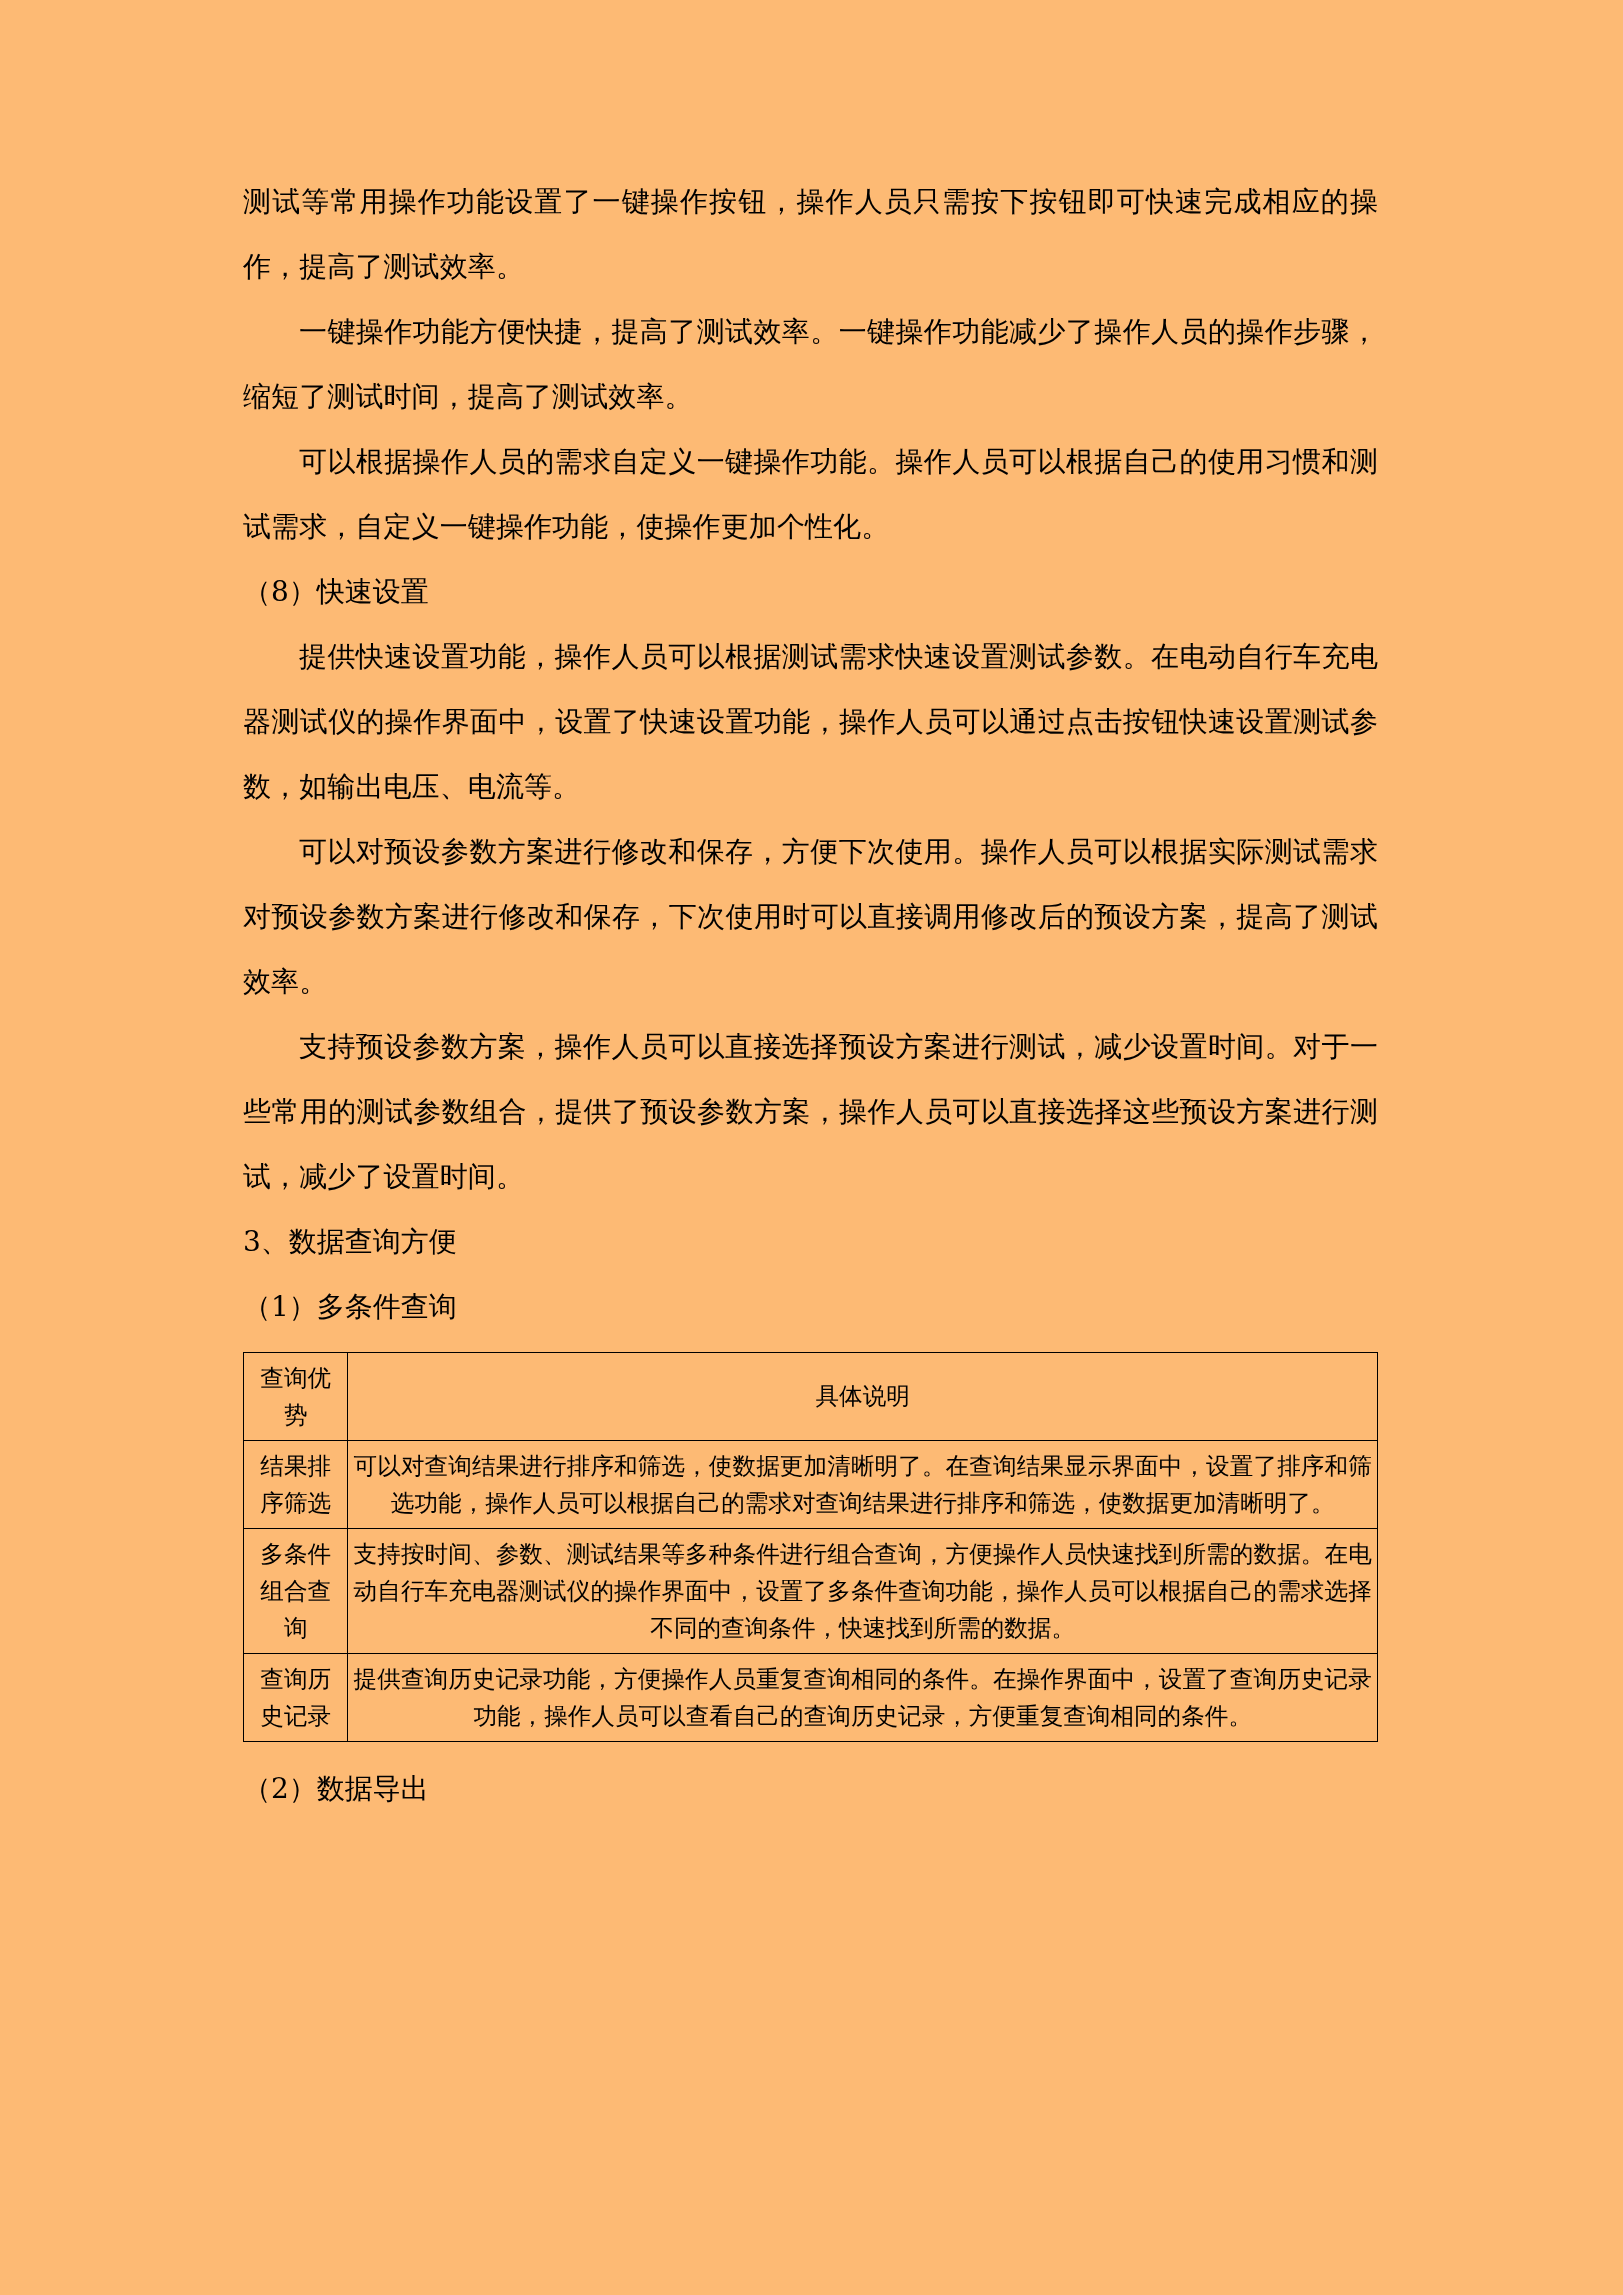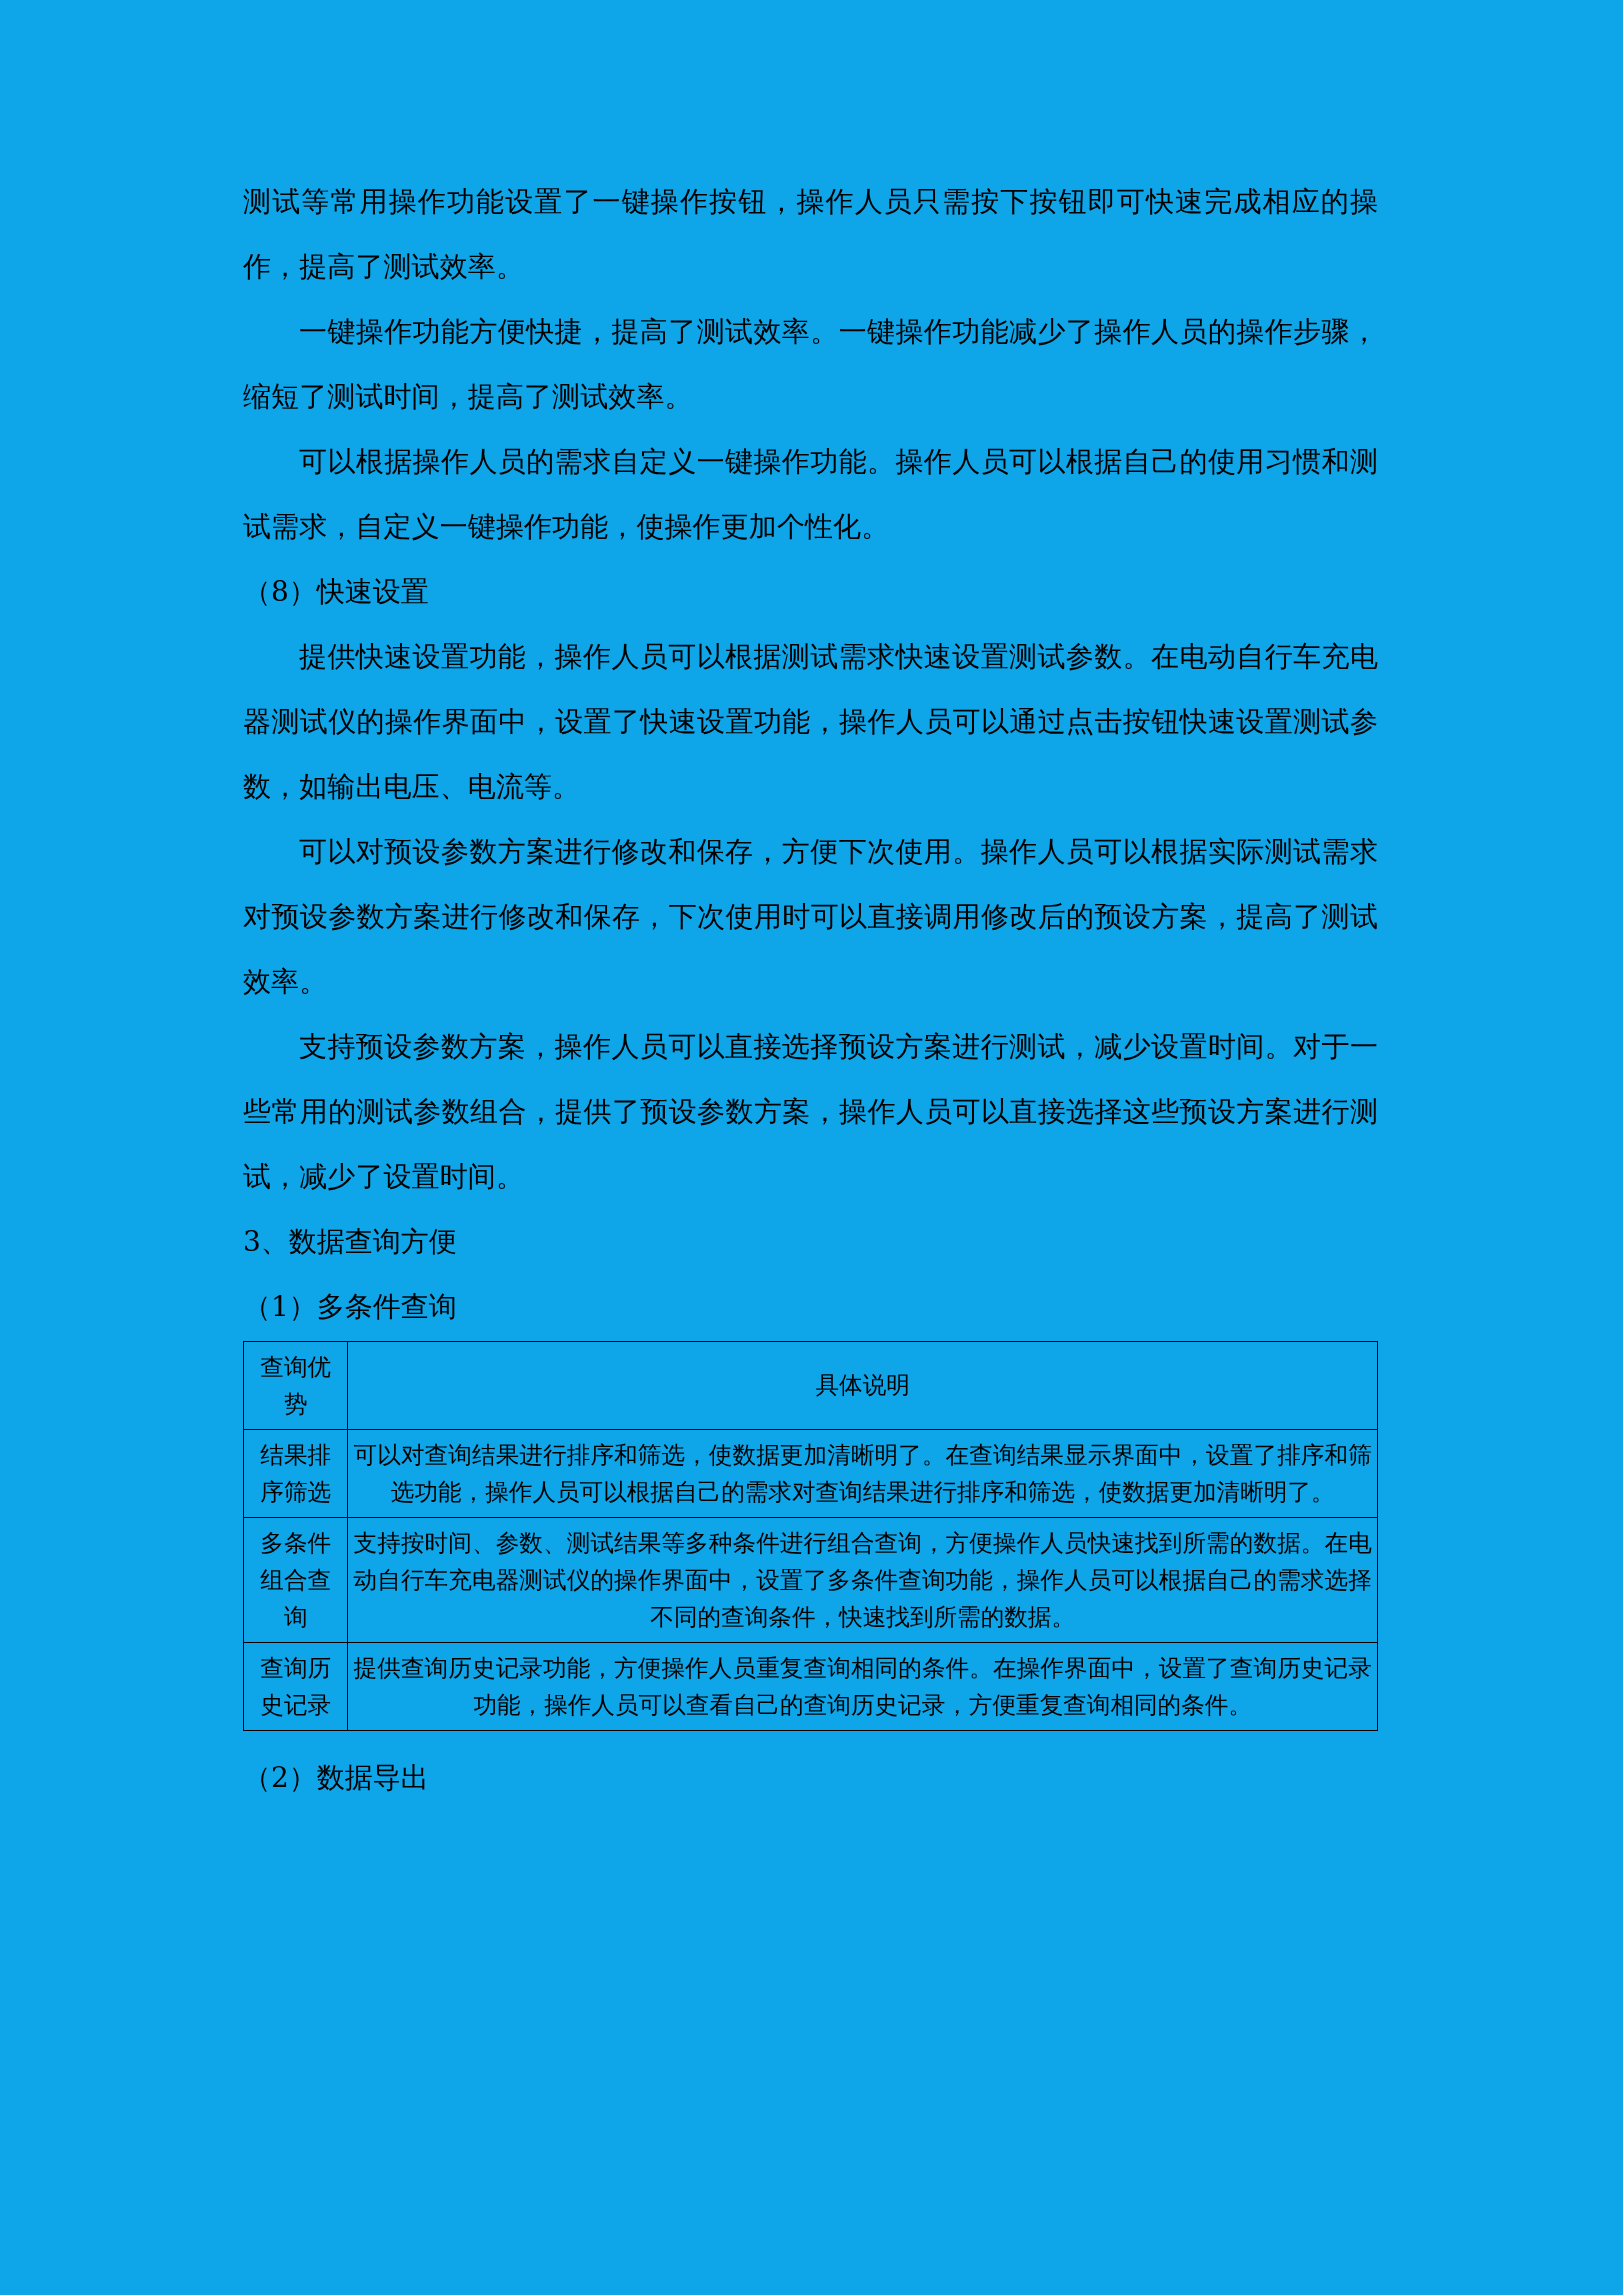--- a/index.html
+++ b/index.html
@@ -8,21 +8,21 @@
     background: #ffffff;
   }
   body {
     font-family: "DejaVu Serif", "Liberation Serif", serif;
     color: #000000;
   }
   .page {
     position: relative;
     width: 1623px;
     height: 2295px;
-    background: #0ea5e9;
+    background: #fdba74;
     box-sizing: border-box;
     overflow: hidden;
   }
   .content {
     position: absolute;
     left: 243px;
     top: 169px;
     width: 1135px;
   }
   
@@ -43,21 +43,21 @@
   }
   .heading {
     font-size: 28px;
     line-height: 65px;
     margin: 0;
     text-align: left;
     text-indent: 0;
   }
   
   .tbl-wrap {
-    margin-top: 2px;
+    margin-top: 13px;
   }
   table.qtable {
     border-collapse: collapse;
     width: 1135px;
     table-layout: fixed;
     font-size: 23.6px;
     line-height: 37px;
   }
   table.qtable td,
   table.qtable th {

